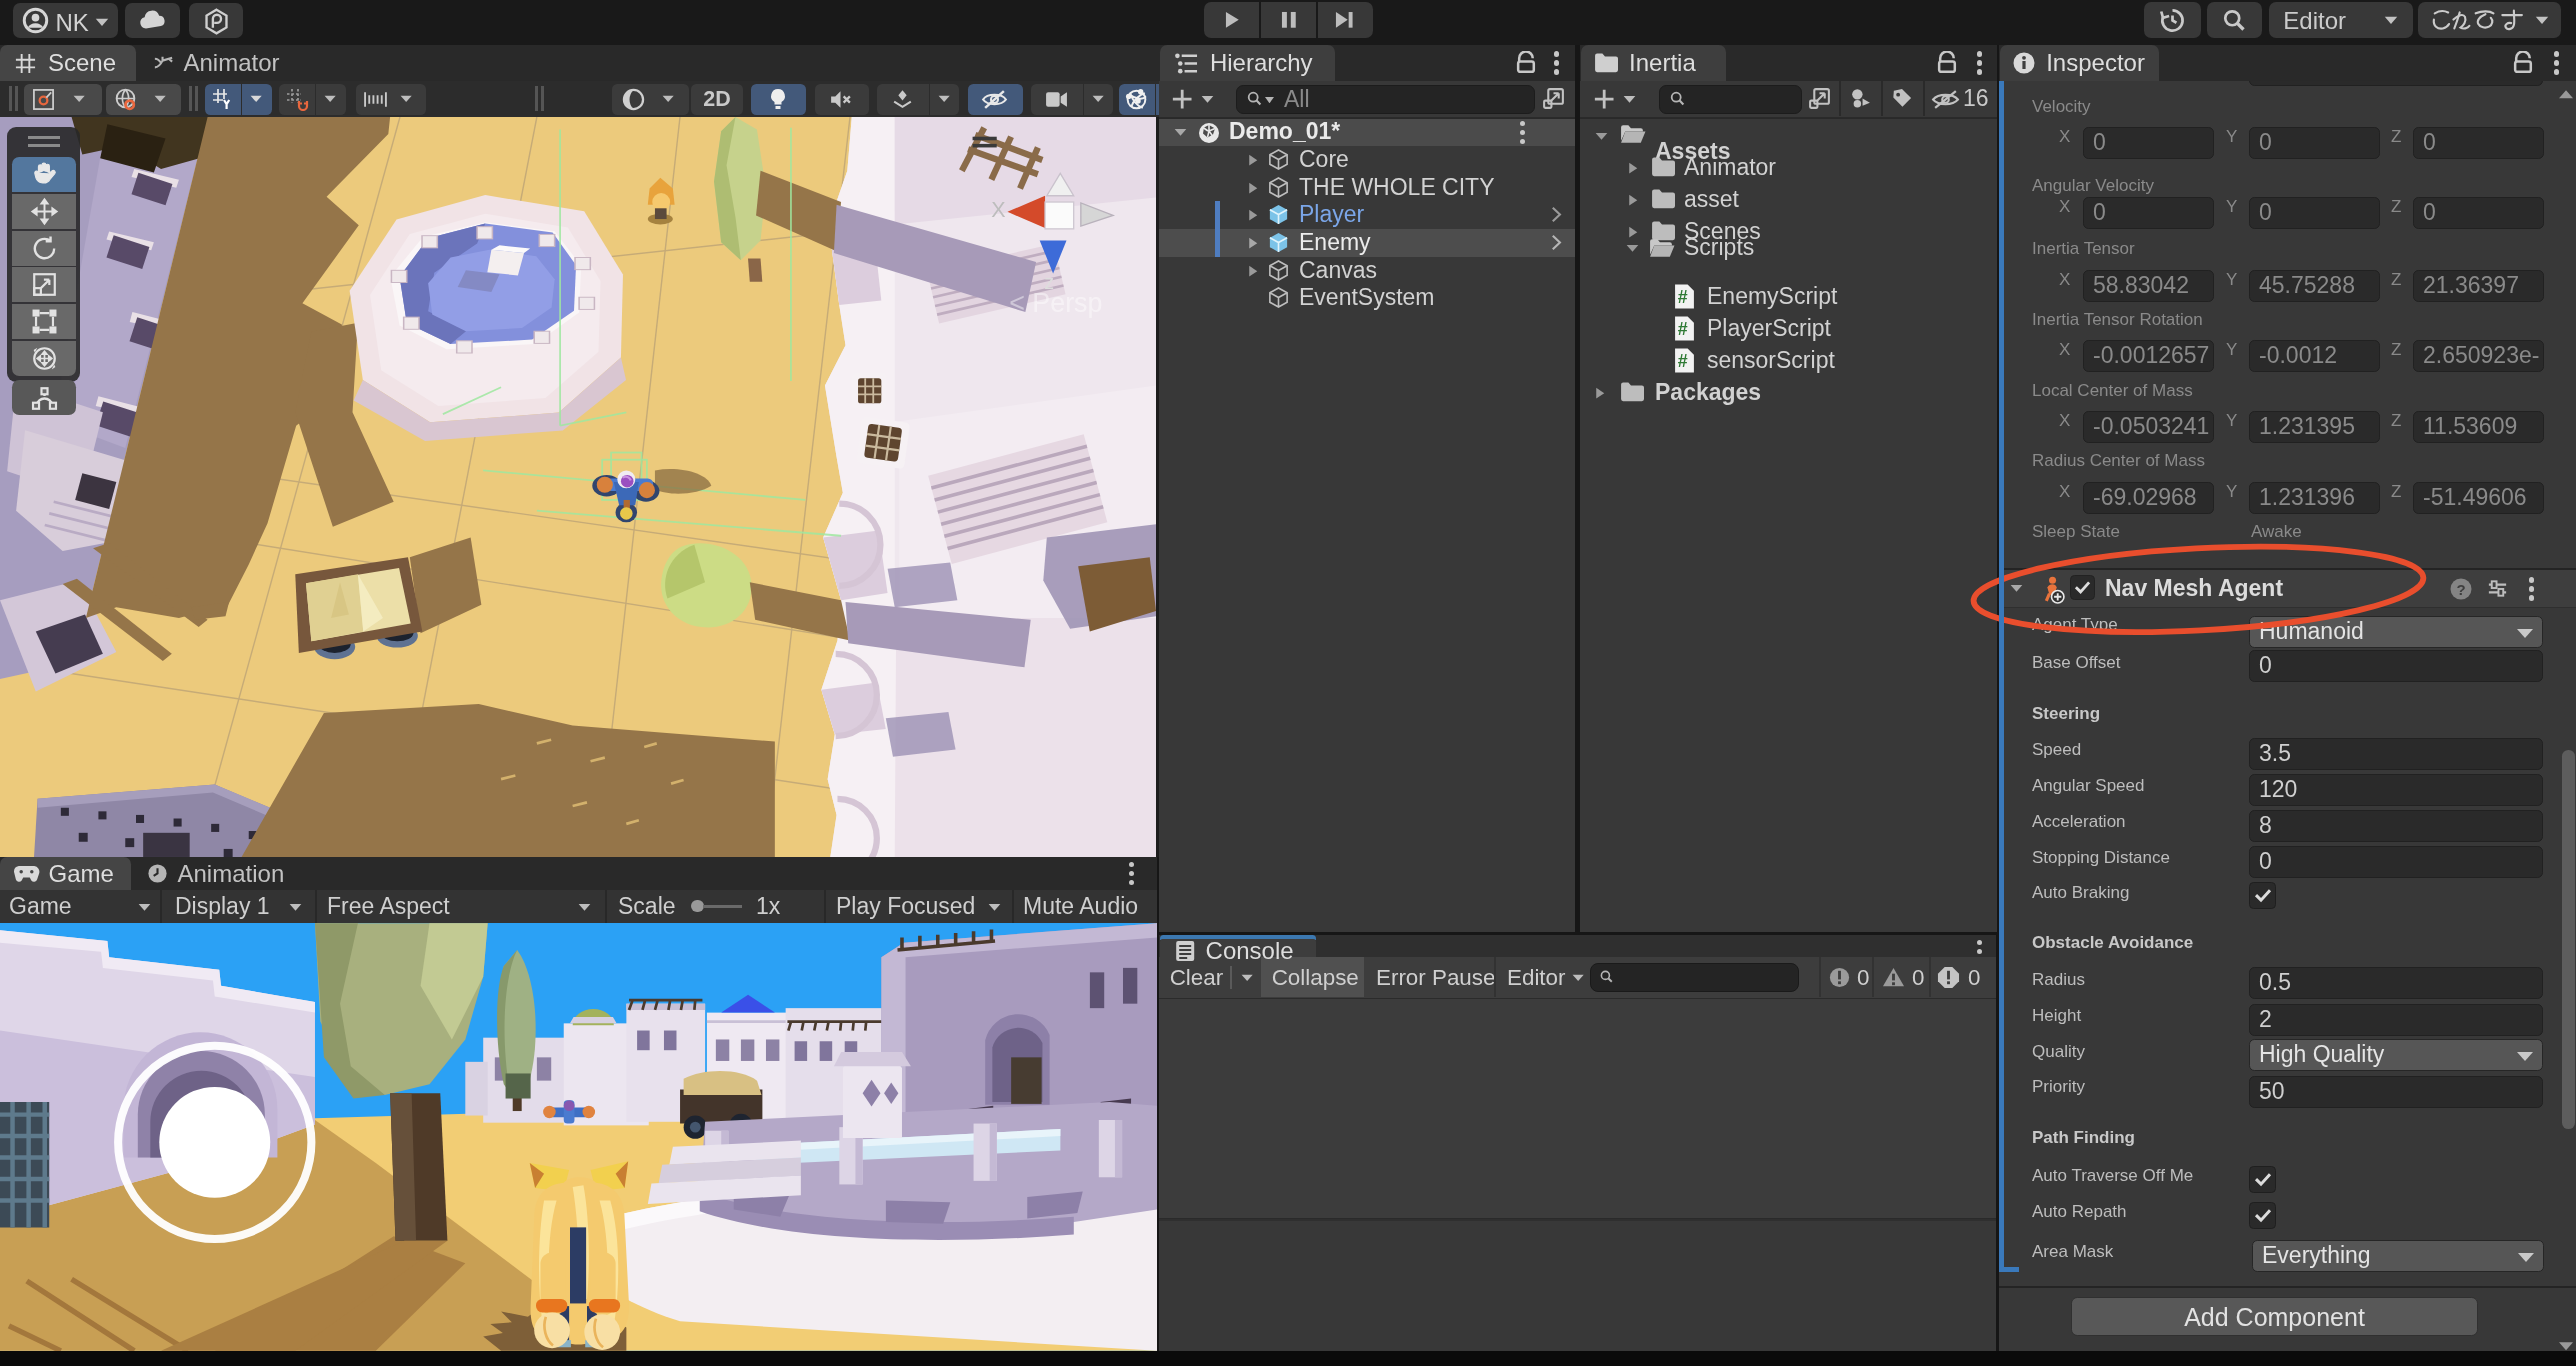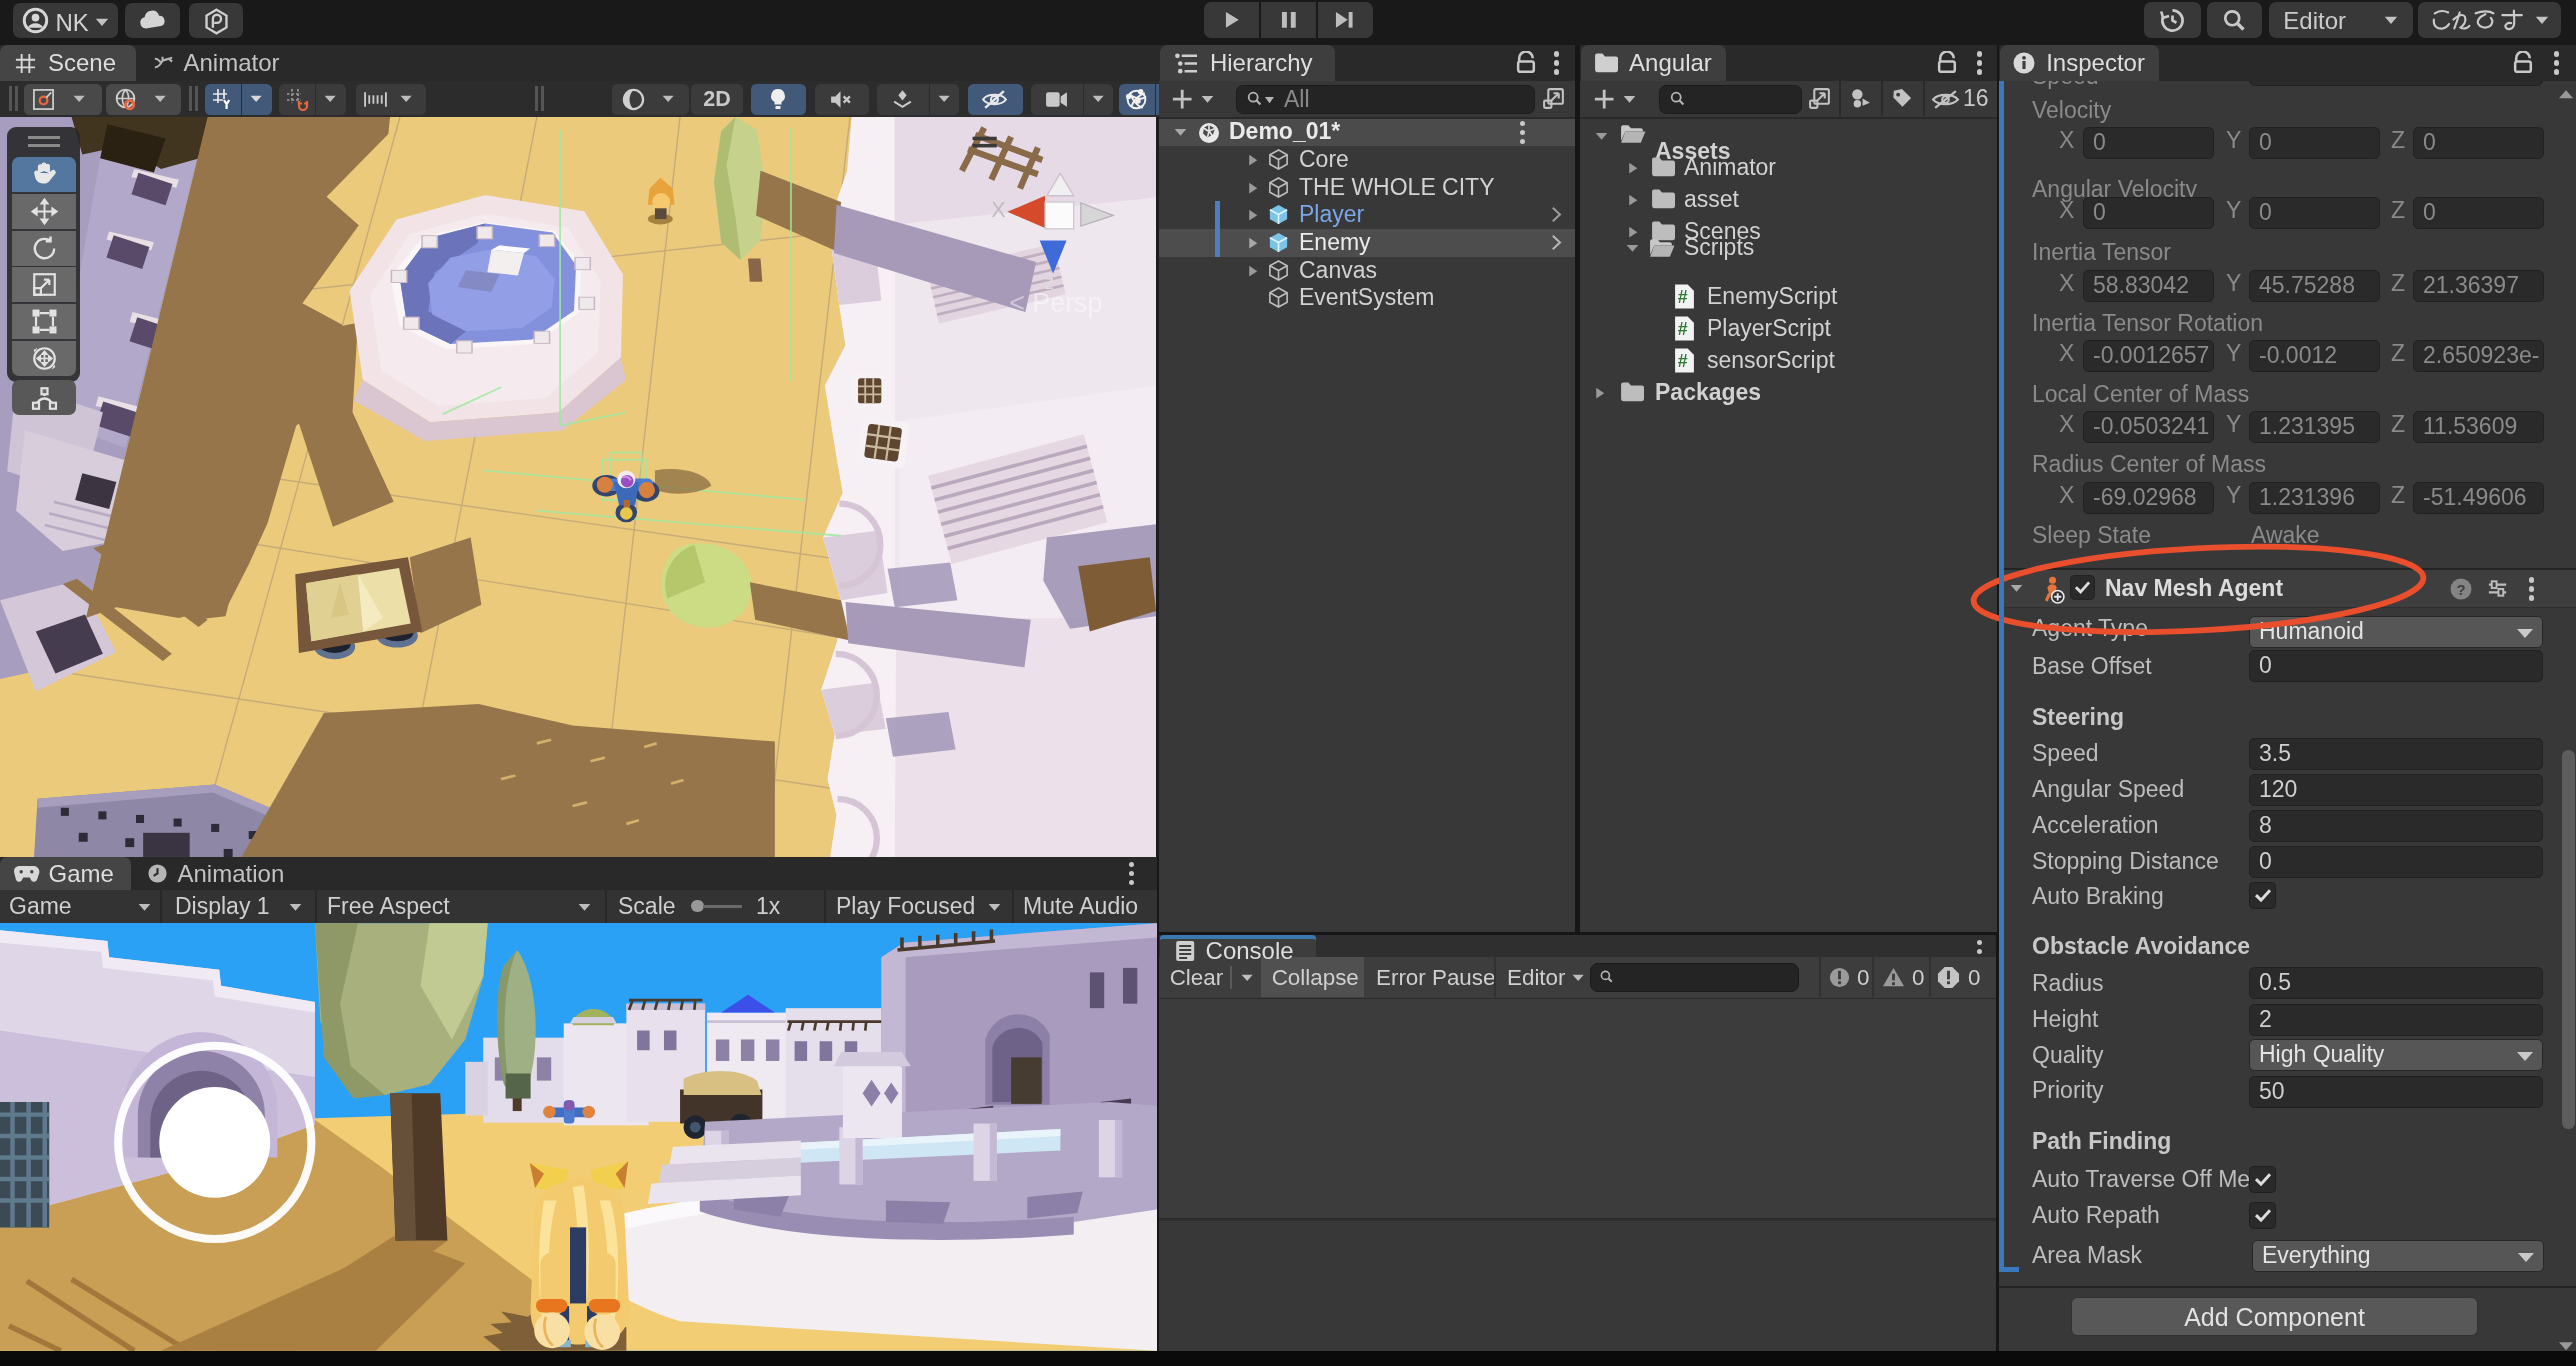--- a/index.html
+++ b/index.html
@@ -8,21 +8,21 @@
 #root { position:absolute; left:0; top:0; width:2576px; height:1367px; background:#161616; }
 .abs { position:absolute; }
 .panel { position:absolute; background:#383838; }
 .tabrow { position:absolute; left:0; right:0; top:0; height:36px; background:#292929; }
 .tab { position:absolute; top:0; height:36px; background:#454545; border-radius:7.2px 7.2px 0 0;
   color:#dedede; font-size:24px; display:flex; align-items:center; }
 .tab.inactive { background:transparent; color:#c2c2c2; }
 .kebab { position:absolute; width:5.4px; height:25px; }
 .kebab i { position:absolute; left:0; width:5.4px; height:5.4px; border-radius:50%; background:#c8c8c8; }
 .kebab i:nth-child(1){top:0}.kebab i:nth-child(2){top:9px}.kebab i:nth-child(3){top:18px}
-.ilab { position:absolute; left:33px; font-size:23px; color:#bdbdbd; white-space:nowrap; }
+.ilab { position:absolute; left:33px; font-size:17px; color:#bdbdbd; white-space:nowrap; }
 .ilab.gray { color:#8a8a8a; }
 .ilab.bold { font-weight:bold; color:#c8c8c8; }
 .ifield { position:absolute; height:32px; background:#2a2a2a; border:1.8px solid #212121;
   border-radius:5.4px; font-size:23px; color:#cfcfcf; }
 .ifield span { position:absolute; left:9px; top:0.9px; }
 .ifield span.gray { color:#8a8a8a; }
 .idrop { position:absolute; height:32px; background:#565656; border:1.8px solid #262626;
   border-radius:5.4px; font-size:23px; color:#e4e4e4; }
 .idrop span { position:absolute; left:9px; top:0.9px; }
 .idrop::after { content:""; position:absolute; right:9px; top:11.6px; width:0; height:0;
@@ -922,21 +922,21 @@
       </div>
     </div>
   </div>
 
   <div id="proj-panel" class="panel" style="left:1580px;top:45px;width:417px;height:887px;background:#292929;">
     <div class="tabrow">
       <div class="tab" style="left:0.9px;width:145px;background:#3e3e3e;">
         <svg style="margin-left:12.5px" width="25" height="21.5" viewBox="0 0 24 20">
           <path d="M2 3 a2 2 0 0 1 2 -2 h5 l2.5 3 H22 a2 2 0 0 1 2 2 V17 a2 2 0 0 1 -2 2 H4 a2 2 0 0 1 -2 -2 Z" fill="#cfcfcf"></path>
         </svg>
-        <span style="margin-left:10.7px">Angular</span>
+        <span style="margin-left:10.7px">Inertia</span>
       </div>
       <svg class="abs" style="left:356px;top:6.3px" width="23" height="24" viewBox="0 0 22 23">
         <path d="M4 10 V7 a6.5 6.5 0 0 1 13 0" fill="none" stroke="#c8c8c8" stroke-width="2.4"></path>
         <rect x="3" y="10" width="15" height="10" rx="2" fill="none" stroke="#c8c8c8" stroke-width="2.4"></rect>
       </svg>
       <div class="kebab" style="left:397px;top:6.3px;">
           <i></i>
           <i></i>
           <i></i>
         </div>

